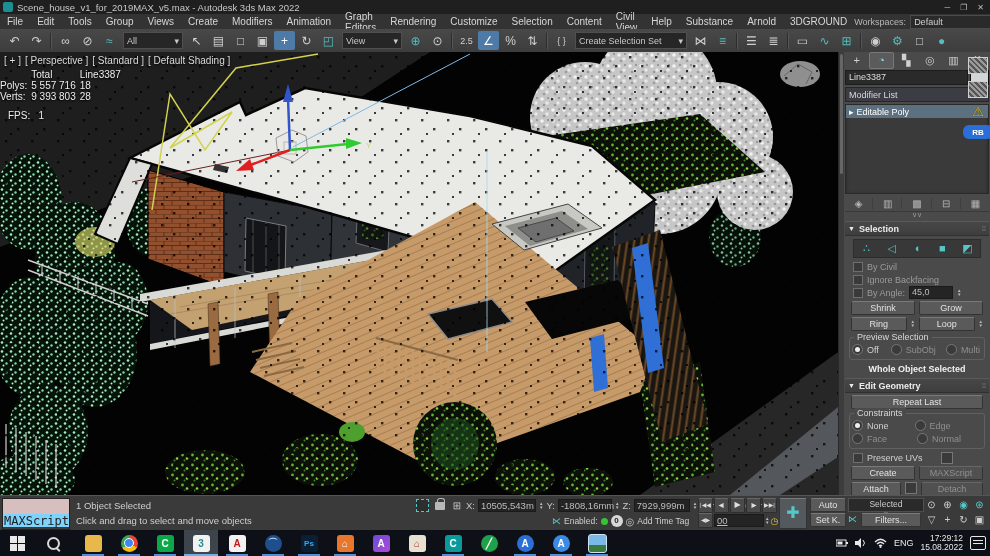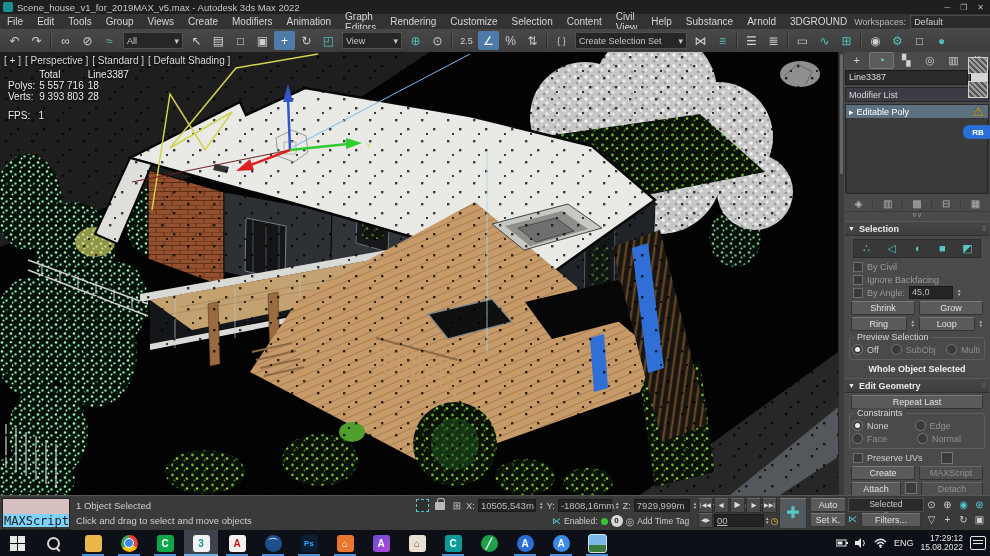--- a/index.html
+++ b/index.html
@@ -19,21 +19,21 @@
   .toolbar{top:29px;left:0;right:0;height:23px;background:linear-gradient(#484848,#3d3d3d);display:flex;align-items:center;gap:1px;padding-left:4px;border-bottom:1px solid #222;}
   .tb{width:21px;height:19px;display:flex;align-items:center;justify-content:center;font-size:12px;color:#cfcfcf;border-radius:2px;}
   .tb.sm{font-size:9px;}
   .tb.active{background:#4d7aa6;color:#fff;}
   .tb.teal{color:#54bcbc;}
   .tbsep{width:1px;height:16px;background:#2c2c2c;border-right:1px solid #555;margin:0 2px;}
   .tbdd{height:15px;background:#262626;border:1px solid #4f4f4f;color:#c8c8c8;font-size:9px;display:flex;align-items:center;justify-content:space-between;padding:0 3px;margin:0 2px;}
   
   .main{top:52px;left:0;width:838px;height:443px;background:#000;}
   .vp-label{left:4px;top:3px;font-size:10px;color:#dcdcdc;display:flex;gap:4px;text-shadow:0 1px 2px #000;}
-  .vp-stats{left:8px;top:17px;font-size:10px;color:#ececec;text-shadow:0 1px 2px #000;line-height:11px;}
+  .vp-stats{left:0;top:17px;font-size:10px;color:#ececec;text-shadow:0 1px 2px #000;line-height:11px;}
   .vp-stats table{border-collapse:collapse;}
   .vp-stats td{padding:0 4px 0 0;}
   .vp-fps{left:8px;top:58px;font-size:10px;color:#ececec;text-shadow:0 1px 2px #000;}
   
   .edge-icons{top:57px;right:2px;width:20px;display:flex;flex-direction:column;gap:7px;align-items:center;z-index:5;}
   .thumb{width:18px;height:15px;border:1px solid #cfcfcf;background:
      repeating-linear-gradient(45deg,#9a9a9a 0 2px,#555 2px 4px);}
   .warn{color:#f2c41d;font-size:13px;line-height:13px;text-shadow:0 0 1px #000;}
   .rb{width:30px;height:14px;background:#2a6fd8;border-radius:6px;color:#fff;font-size:8px;font-weight:bold;display:flex;align-items:center;justify-content:center;}
   

